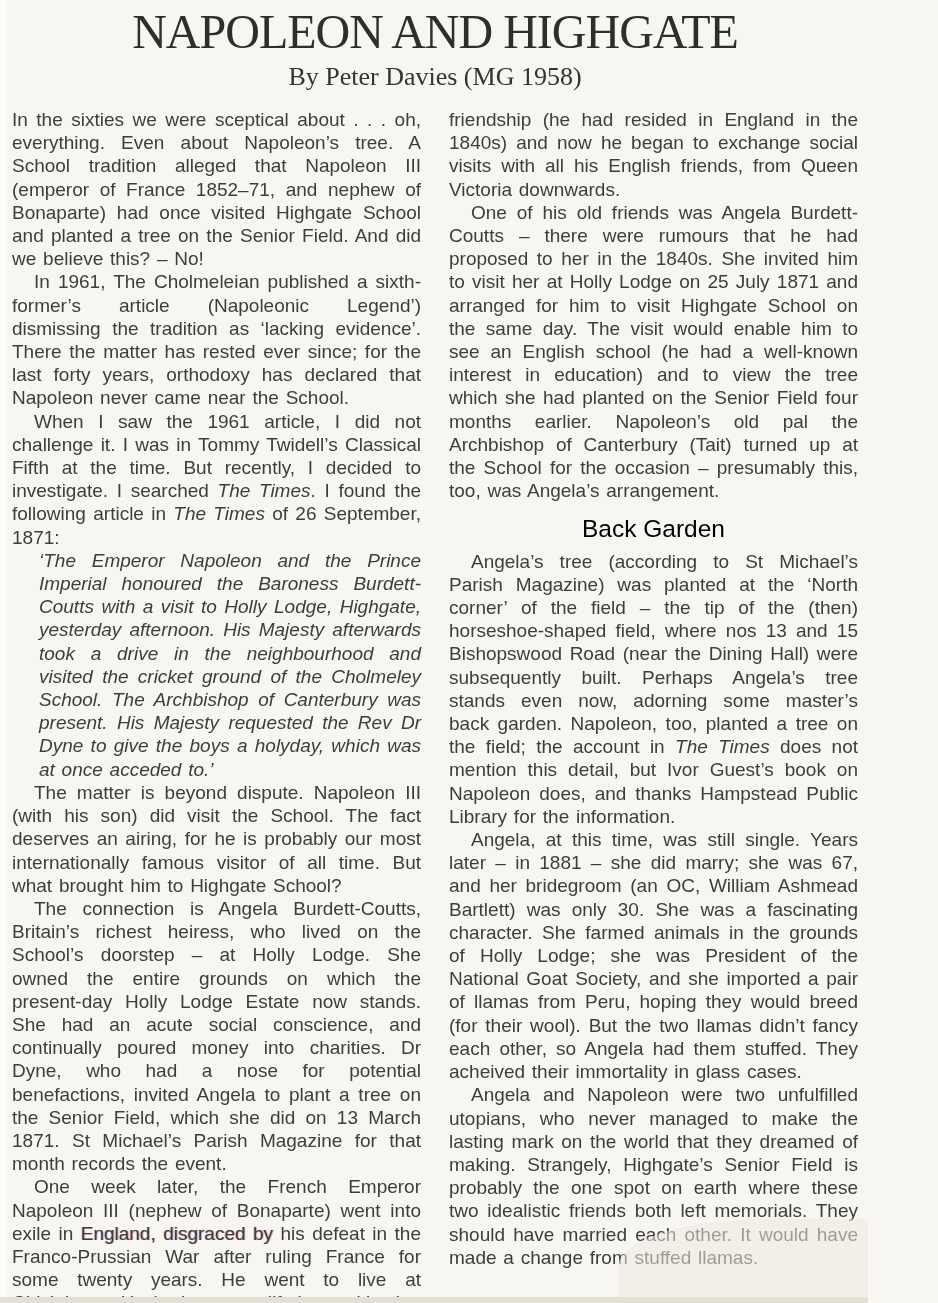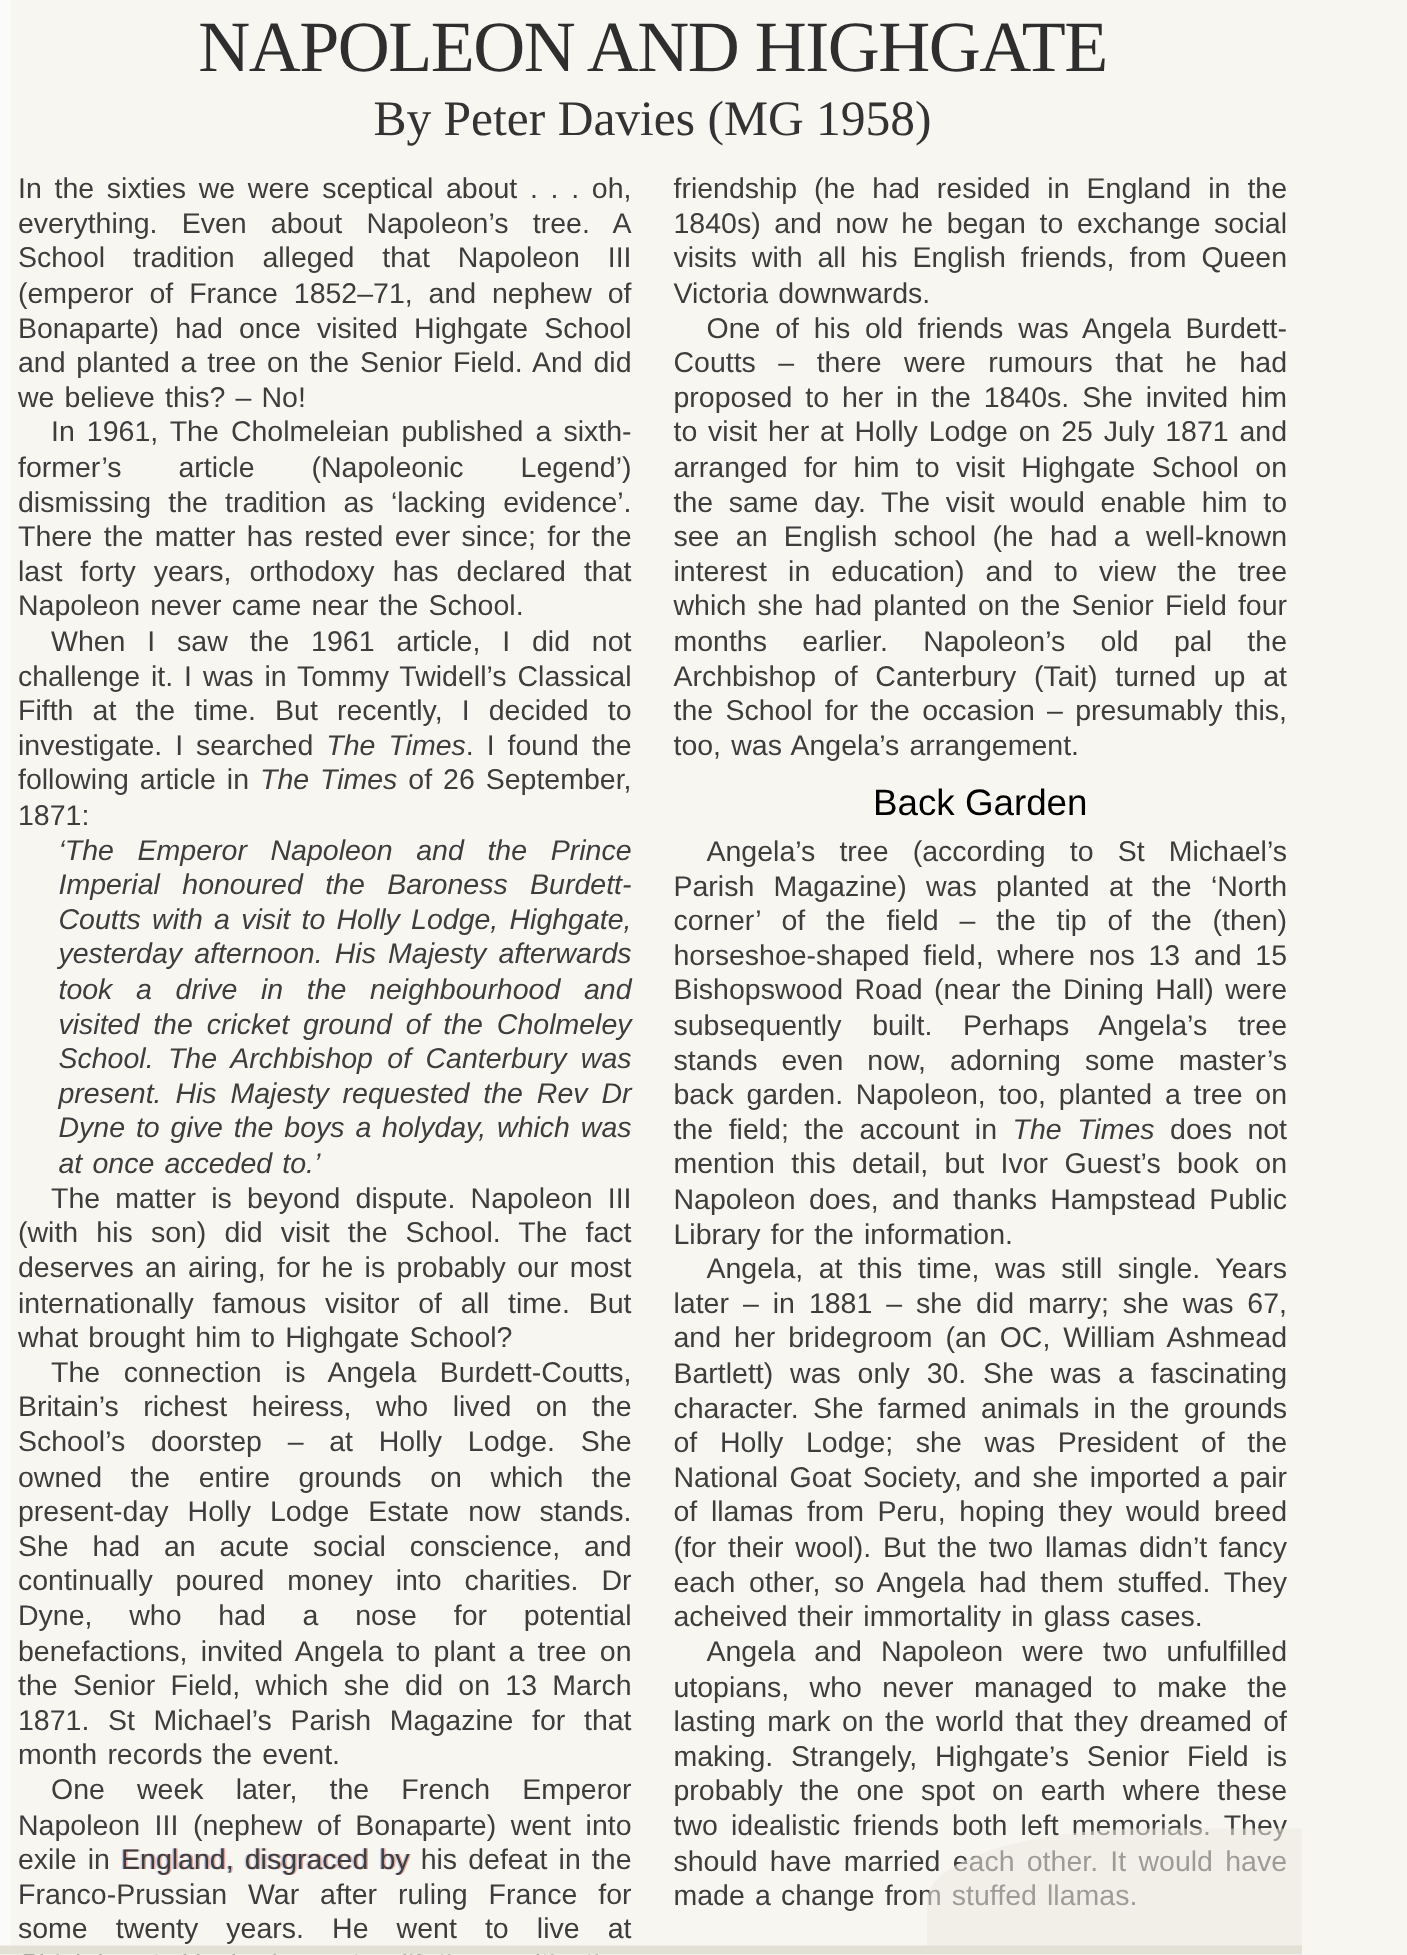--- a/index.html
+++ b/index.html
@@ -48,21 +48,21 @@
     font-weight: 400;
     font-size: 48px;
     letter-spacing: -1px;
     color: #2e2e2e;
     margin: 4px 0 8px 0;
     line-height: 1.0;
   }
   .byline {
     font-family: "Liberation Serif", "DejaVu Serif", serif;
     font-weight: 400;
-    font-size: 33px;
+    font-size: 26px;
     color: #333333;
     margin: 0 0 18px 0;
     line-height: 1.0;
   }
   .columns {
     display: flex;
     gap: 28px;
     align-items: flex-start;
   }
   .column {

